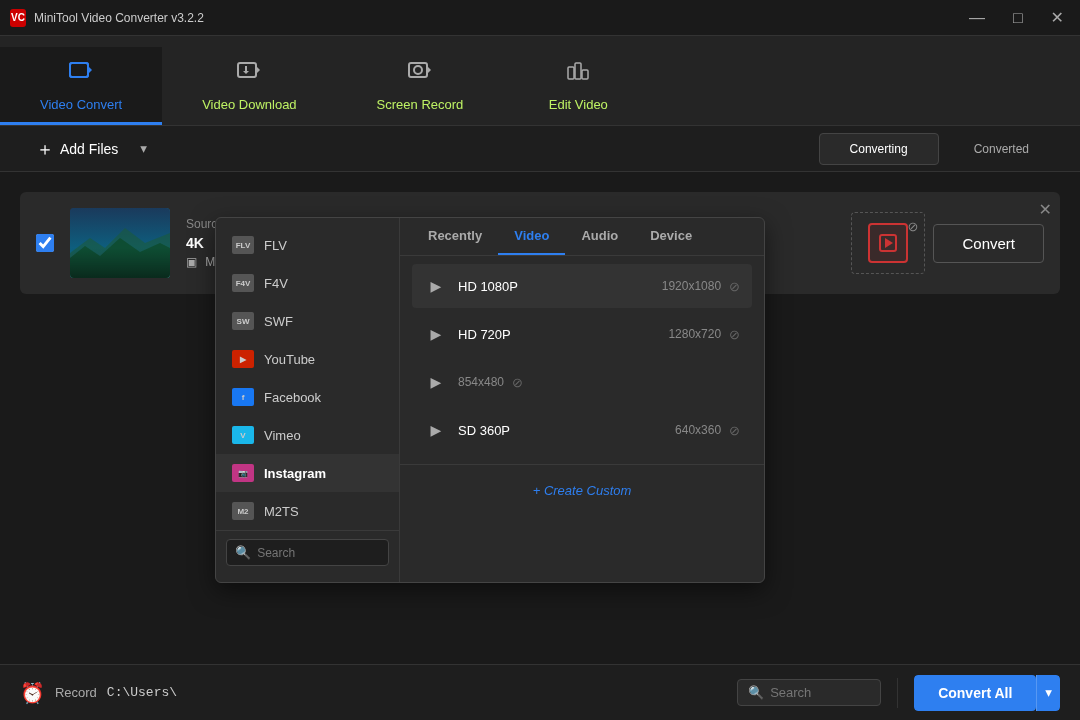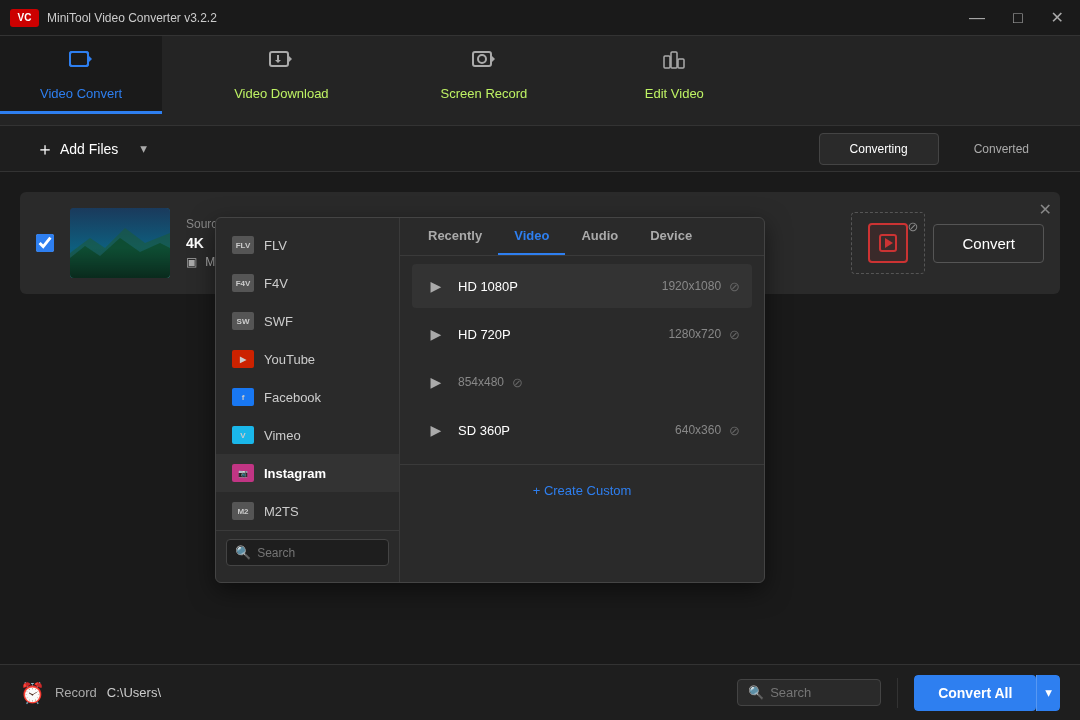--- a/index.html
+++ b/index.html
@@ -22,21 +22,21 @@
       justify-content: space-between;
       padding: 0 10px;
       border-bottom: 1px solid #333;
     }
     .title-bar-left {
       display: flex;
       align-items: center;
       gap: 8px;
     }
     .app-icon {
-      width: 29px;
+      width: 16px;
       height: 18px;
       background: #cc0000;
       border-radius: 3px;
       display: flex;
       align-items: center;
       justify-content: center;
       font-size: 10px;
       font-weight: bold;
       color: white;
     }
@@ -56,23 +56,22 @@
       background: none;
       border: none;
       padding: 2px 6px;
     }
 
     
     .nav-bar {
       background: #242424;
       height: 90px;
       display: flex;
-      align-items: flex-start;
+      align-items: flex-end;
       border-bottom: 1px solid #333;
-      gap: 32px;
     }
     .nav-tab {
       display: flex;
       flex-direction: column;
       align-items: center;
       justify-content: center;
       padding: 10px 40px;
       cursor: pointer;
       gap: 6px;
       border-bottom: 3px solid transparent;
@@ -415,20 +414,21 @@
       font-size: 13px;
       color: #aaa;
     }
     .output-path {
       font-size: 13px;
       color: #ccc;
       max-width: 120px;
       overflow: hidden;
       text-overflow: ellipsis;
       white-space: nowrap;
+      font-family: Liberation Mono, monospace;
     }
     .bottom-spacer { flex: 1; }
     .search-input-wrap {
       display: flex;
       align-items: center;
       background: #2a2a2a;
       border: 1px solid #444;
       border-radius: 4px;
       padding: 5px 10px;
       gap: 6px;
@@ -446,20 +446,21 @@
     .create-custom-btn {
       display: flex;
       align-items: center;
       gap: 6px;
       background: none;
       border: none;
       color: #2e7ff0;
       font-size: 13px;
       cursor: pointer;
       padding: 8px 12px;
+      font-style: italic;
     }
 
     .convert-all-btn {
       background: #2e7ff0;
       color: white;
       border: none;
       padding: 10px 24px;
       border-radius: 4px;
       font-size: 14px;
       font-weight: bold;

